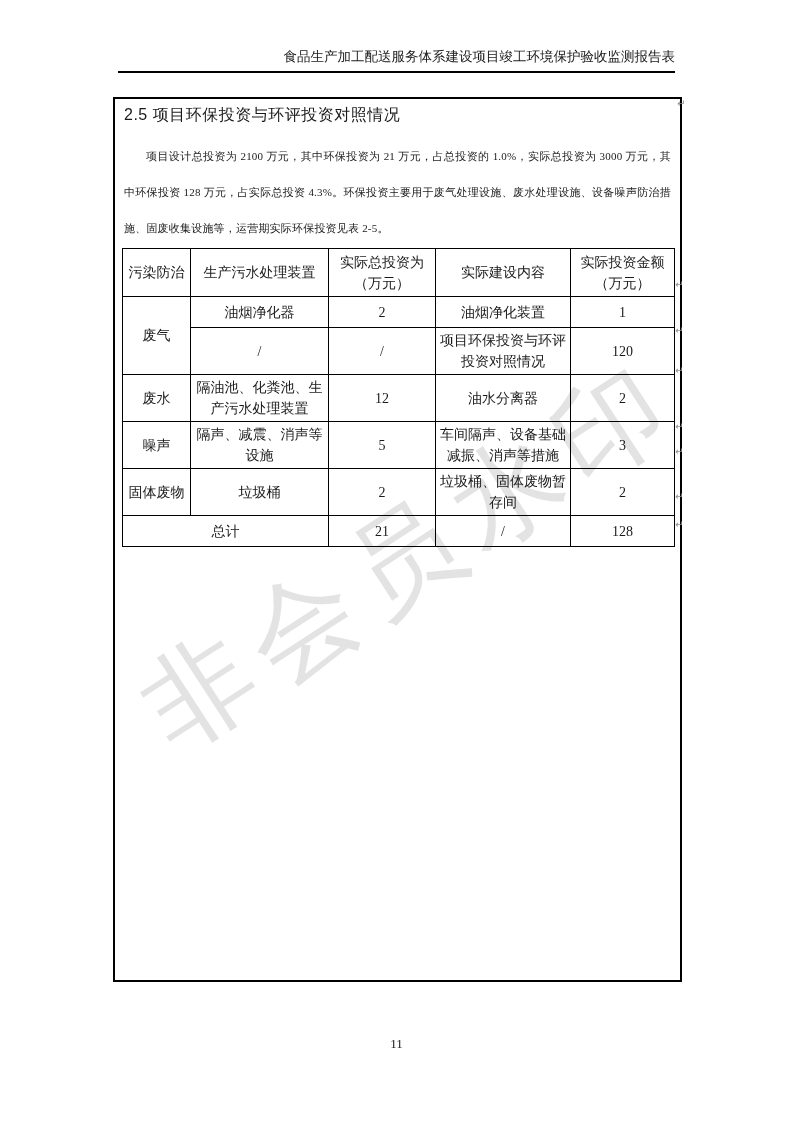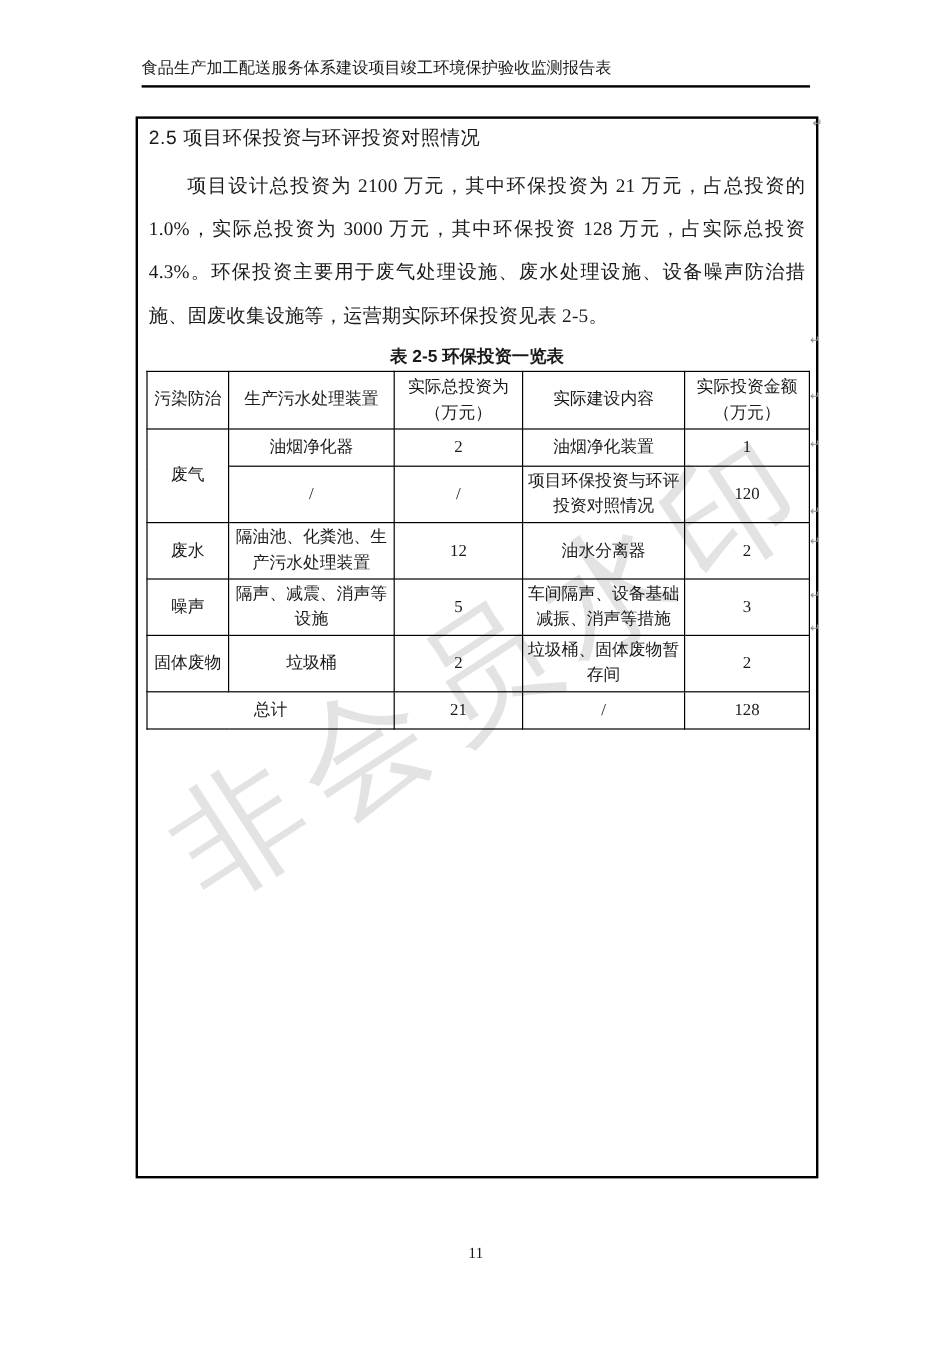--- a/index.html
+++ b/index.html
@@ -32,21 +32,21 @@
     z-index: 0;
     user-select: none;
     font-family: "Liberation Sans", "DejaVu Sans", sans-serif;
   }
   
   .doc-header {
     position: absolute;
     left: 118px;
     top: 48px;
     width: 557px;
-    text-align: left;
+    text-align: right;
     font-size: 13.5px;
     z-index: 2;
   }
   .doc-header-rule {
     position: absolute;
     left: 118px;
     top: 71px;
     width: 557px;
     border-bottom: 2px solid #000000;
     z-index: 2;
@@ -64,21 +64,21 @@
   }
   .section-title {
     font-family: "Liberation Sans", "DejaVu Sans", sans-serif;
     font-weight: normal;
     font-size: 16px;
     letter-spacing: 0.5px;
     padding-top: 2px;
   }
   .para {
     margin-top: 12px;
-    font-size: 16px;
+    font-size: 11px;
     line-height: 36px;
     text-align: justify;
     text-indent: 2em;
     letter-spacing: 0.2px;
   }
   .para.second { margin-top: 8px; }
   .table-title {
     margin-top: 6px;
     text-align: center;
     font-family: "Liberation Sans", "DejaVu Sans", sans-serif;
@@ -138,21 +138,20 @@
 
   <div class="doc-header">食品生产加工配送服务体系建设项目竣工环境保护验收监测报告表</div>
   <div class="doc-header-rule"></div>
 
   <div class="content-box">
 
     <div class="section-title">2.5  项目环保投资与环评投资对照情况</div>
 
     <div class="para">项目设计总投资为 2100 万元，其中环保投资为 21 万元，占总投资的 1.0%，实际总投资为 3000 万元，其中环保投资 128 万元，占实际总投资 4.3%。环保投资主要用于废气处理设施、废水处理设施、设备噪声防治措施、固废收集设施等，运营期实际环保投资见表 2-5。</div>
 
-    <div class="table-title">表 2-5  环保投资一览表</div>
 
     <table class="inv">
       <colgroup>
         <col style="width:68px">
           <col style="width:138px">
           <col style="width:107px">
           <col style="width:135px">
           <col style="width:104px">
       </colgroup>
       <tbody>

